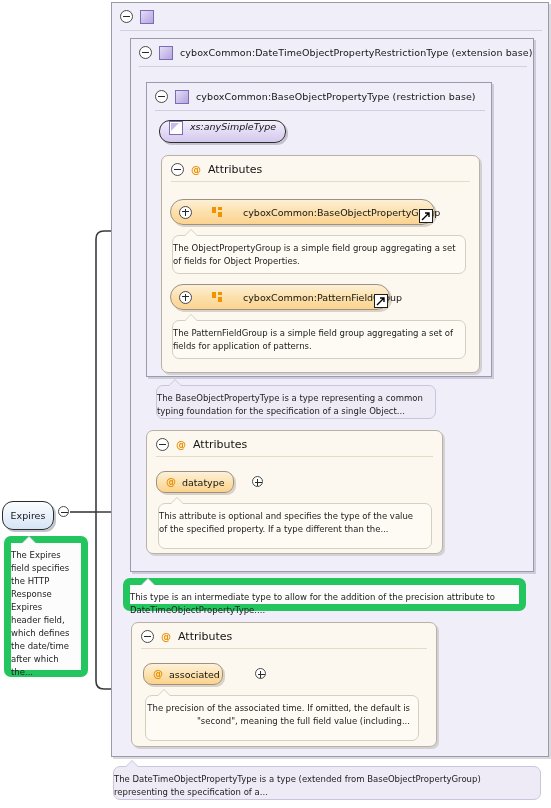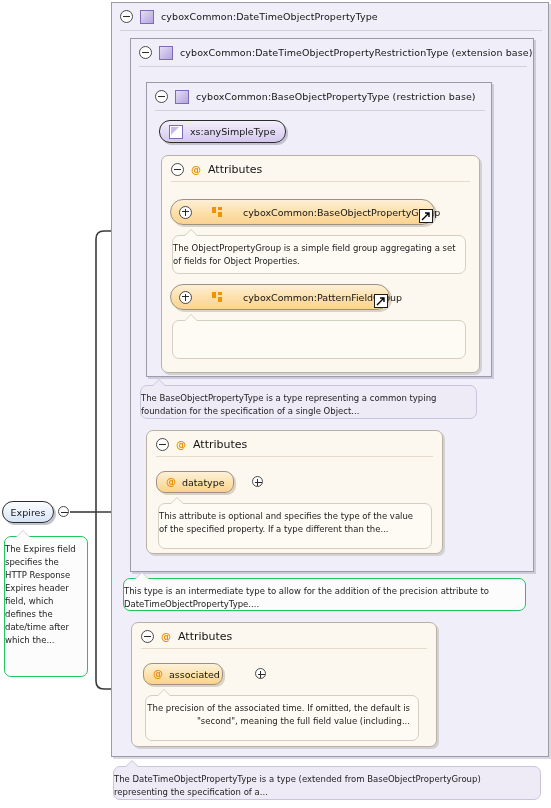--- a/index.html
+++ b/index.html
@@ -73,21 +73,21 @@
   }
   .attr .at{color:#e8920a;font-size:10px;font-weight:bold;line-height:10px;}
   .attr .alab{font-size:9.5px;color:#141414;}
 
   
   .stype{
     position:absolute;box-sizing:border-box;
     background:linear-gradient(180deg,#f3effb 0%,#e2d9f4 55%,#d4c8ee 100%);
     border:1px solid #2b2b2b;border-radius:11px;
     box-shadow:2px 2px 0 0 rgba(130,128,145,.40);
-    display:flex;align-items:center;gap:7px;padding-left:9px;
+    display:flex;align-items:flex-start;gap:7px;padding-left:9px;font-style:italic;
   }
   .stype .slab{font-size:9.5px;color:#141414;}
   .stype .sicon{width:12px;height:12px;flex:none;background:#ffffff;border:1px solid #7d6cb5;position:relative;}
   .stype .sicon:after{content:"";position:absolute;left:1px;top:1px;
       border-left:8px solid #c9bbe8;border-bottom:8px solid transparent;}
 
   
   .elem{
     position:absolute;box-sizing:border-box;
     background:linear-gradient(180deg,#fbfdff 0%,#e9f1fb 50%,#d5e4f5 100%);
@@ -97,21 +97,21 @@
   }
   .elem .elab{font-size:9.5px;color:#141414;}
 
   
   .doc{
     position:absolute;box-sizing:border-box;border-radius:7px;
     padding:6px 8px 5px 0;font-size:8.5px;line-height:13px;color:#222;
   }
   .doc.cream{background:#fefbf4;border:1px solid #d5cfc2;}
   .doc.lav{background:#eeebf7;border:1px solid #c9c5dc;}
-  .doc.white{background:#fcfcfd;border:1px solid #22c55e;}
+  .doc.white{background:#fcfcfd;border:7px solid #22c55e;}
   
   .doc .notch,.doc .notch2{position:absolute;width:0;height:0;}
   .doc .notch{left:11px;top:-7px;border-left:7px solid transparent;
               border-right:7px solid transparent;border-bottom:7px solid #d5cfc2;}
   .doc .notch2{left:12px;top:-6px;border-left:6px solid transparent;
                border-right:6px solid transparent;border-bottom:6px solid #fefbf4;}
   .doc.lav .notch{border-bottom-color:#c9c5dc;}
   .doc.lav .notch2{border-bottom-color:#eeebf7;}
   .doc.white .notch{border-bottom-color:#cfcfd9;}
   .doc.white .notch2{border-bottom-color:#fcfcfd;}
@@ -132,38 +132,37 @@
   <path d="M96 239 V681" stroke="#3a3a3a" stroke-width="1.6" fill="none"></path>
 
   <path d="M96 239 Q96 231 104 231 H146" stroke="#3a3a3a" stroke-width="1.6" fill="none"></path>
 
   <path d="M96 512 H146" stroke="#3a3a3a" stroke-width="1.6" fill="none"></path>
 
   <path d="M96 681 Q96 689 104 689 H146" stroke="#3a3a3a" stroke-width="1.6" fill="none"></path>
 </svg>
 
 
-<div class="elem" style="left:2px;top:501px;width:52px;height:22px;">
+<div class="elem" style="left:2px;top:501px;width:52px;height:29px;">
   <span class="elab">Expires</span>
 </div>
 <span class="tog abs" style="left:58px;top:506px;"></span>
 
 
 <div class="doc white" style="left:4px;top:536px;width:84px;height:141px;">
   <span class="notch"></span>
   <span class="notch2"></span>
   <span>The Expires field specifies the HTTP Response Expires header field, which defines the date/time after which the...</span>
 </div>
 
 
 <div class="panel" style="left:111px;top:2px;width:438px;height:755px;">
   <div class="hdr">
     <span class="tog"></span>
     <span class="sq"></span>
-    <span class="ttl">cyboxCommon:DateTimeObjectPropertyType</span>
   </div>
   <div class="rule"></div>
 </div>
 
 
 <div class="panel" style="left:130px;top:38px;width:404px;height:534px;">
   <div class="hdr">
     <span class="tog"></span>
     <span class="sq"></span>
     <span class="ttl">cyboxCommon:DateTimeObjectPropertyRestrictionType (extension base)</span>
@@ -229,24 +228,25 @@
   <span class="glab">cyboxCommon:PatternFieldGroup</span>
   <span class="link">
     <svg width="10" height="10" viewBox="0 0 10 10">
         <path d="M1 9 L8 2 M4 2 H8 V6" stroke="#000" stroke-width="1.4" fill="none"></path>
       </svg>
   </span>
 </div>
 <div class="doc cream" style="left:172px;top:320px;width:294px;height:39px;">
   <span class="notch"></span>
   <span class="notch2"></span>
-</div>
-
-
-<div class="doc lav" style="left:140px;top:385px;width:337px;height:34px;">
+  <span>The PatternFieldGroup is a simple field group aggregating a set of fields for application of patterns.</span>
+</div>
+
+
+<div class="doc lav" style="left:156px;top:385px;width:280px;height:34px;">
   <span class="notch"></span>
   <span class="notch2"></span>
   <span>The BaseObjectPropertyType is a type representing a common typing foundation for the specification of a single Object...</span>
 </div>
 
 
 <div class="attrbox" style="left:146px;top:430px;width:297px;height:124px;">
   <div class="ahdr">
     <span class="tog"></span>
     <span class="at">@</span>

